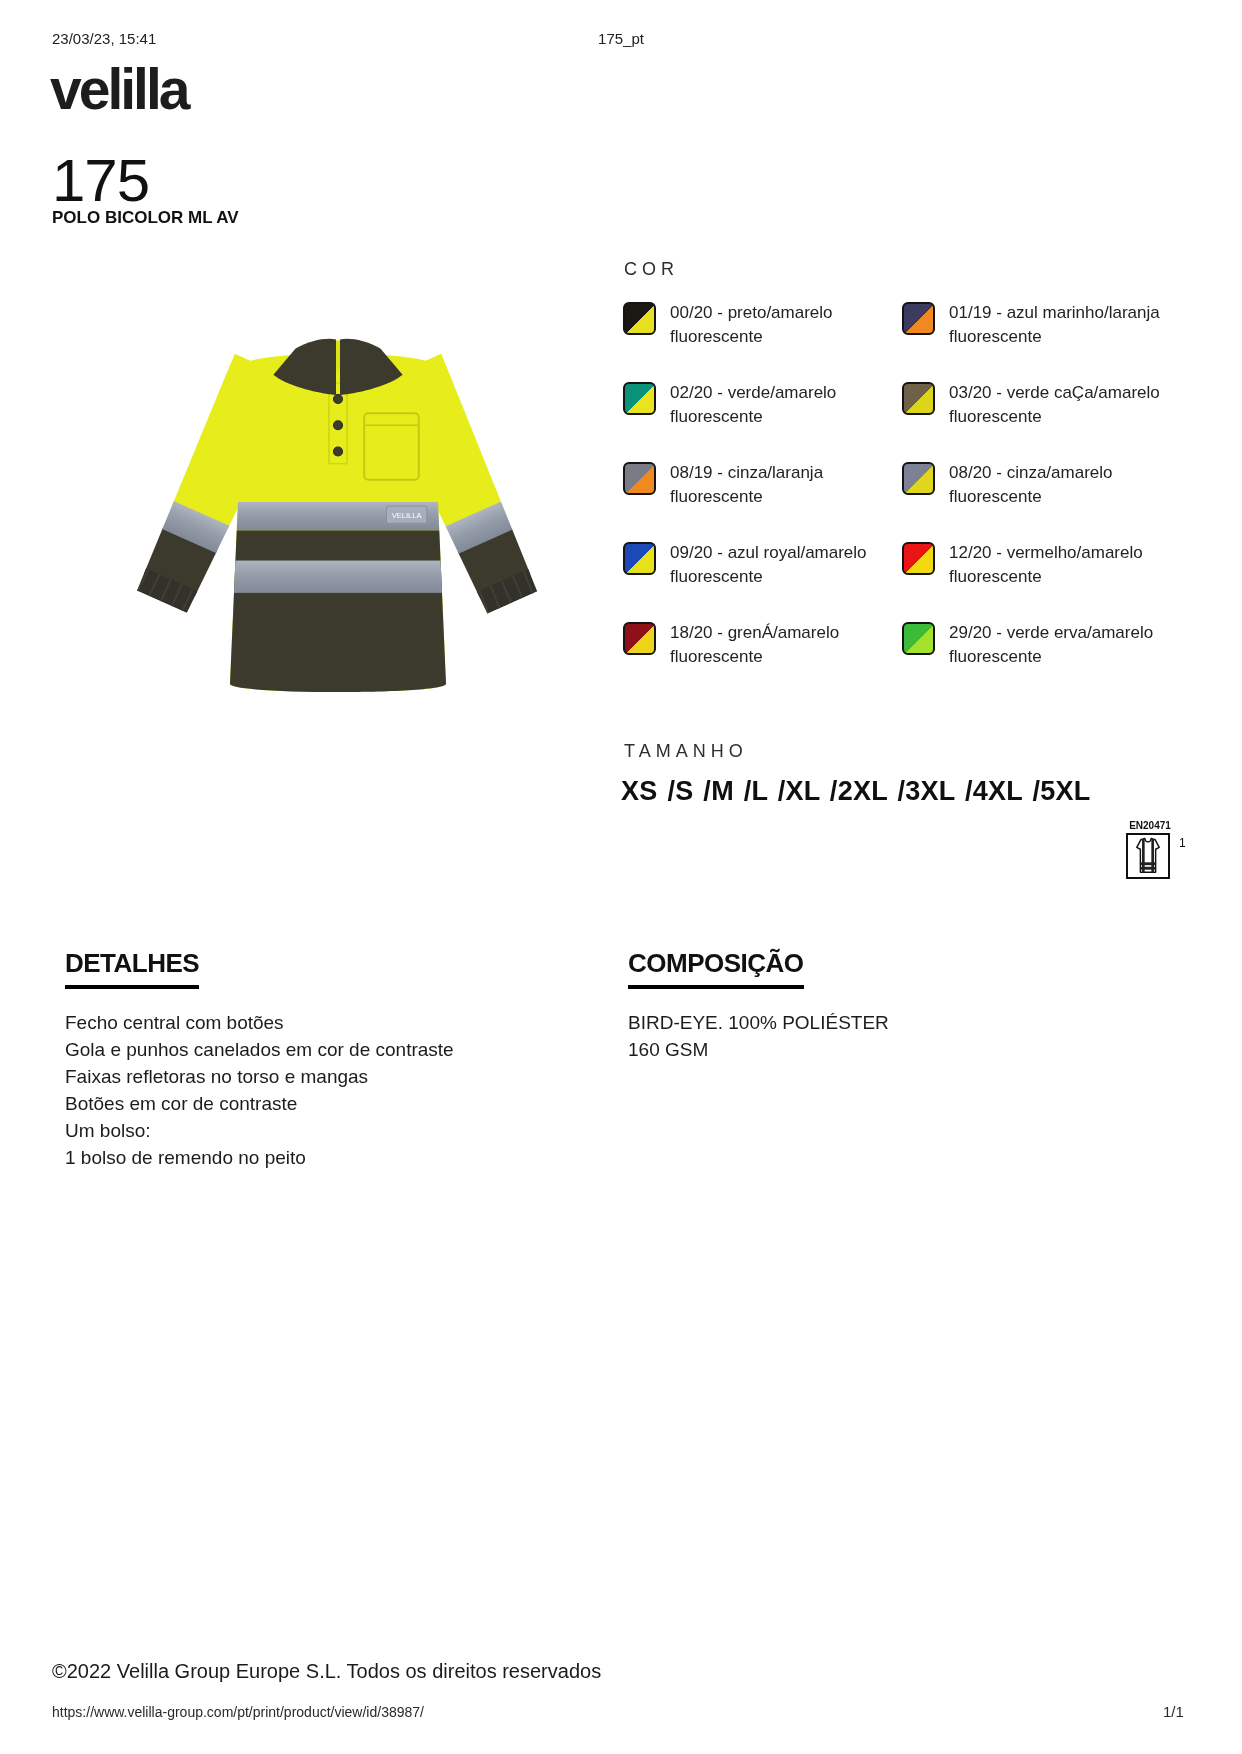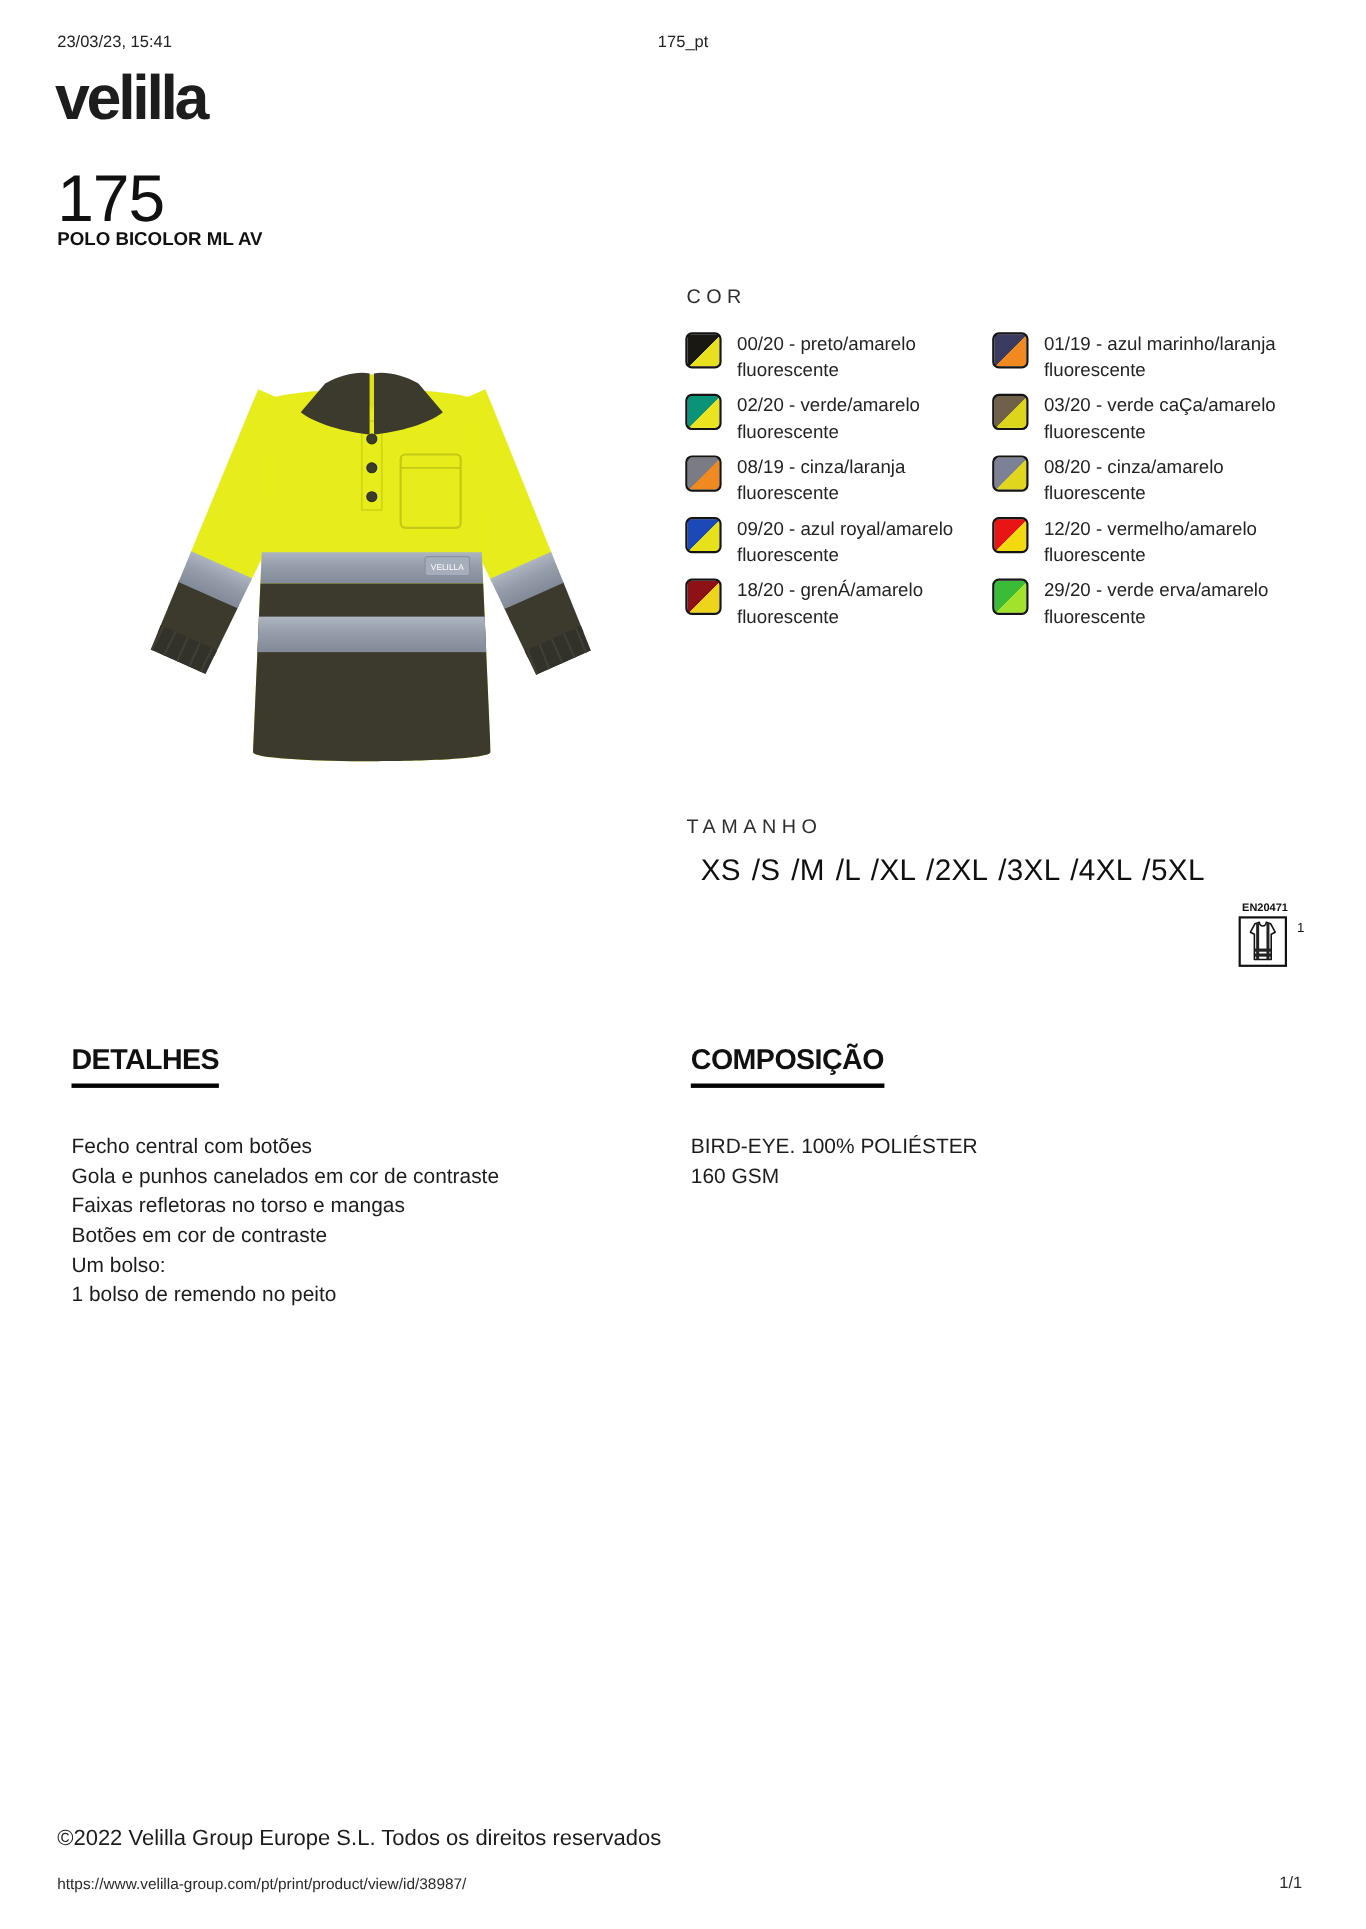--- a/index.html
+++ b/index.html
@@ -16,46 +16,46 @@
   .prod-code{position:absolute;left:52px;top:146px;font-size:60px;font-weight:normal;
         letter-spacing:-1px;color:#111;}
   .prod-name{position:absolute;left:52px;top:208px;font-size:17px;font-weight:bold;color:#111;}
 
   
   .product-image{position:absolute;left:126px;top:294px;width:424px;height:414px;}
 
   
   .cor-title{position:absolute;left:624px;top:259px;font-size:18px;letter-spacing:5px;color:#2e2e2e;}
   .cor-grid{position:absolute;left:623px;top:301px;display:grid;
-            grid-template-columns:279px auto;row-gap:8px;}
+            grid-template-columns:279px auto;row-gap:32px;}
   .cor-item{display:flex;align-items:flex-start;}
   .swatch{flex:0 0 auto;width:29px;height:29px;border:2px solid #141414;border-radius:6px;
           margin-right:14px;margin-top:1px;}
   .cor-label{font-size:17px;line-height:24px;color:#232323;}
   .cor-item:nth-child(odd) .cor-label{max-width:232px;}
   .cor-item:nth-child(even) .cor-label{max-width:242px;}
 
   
   .size-title{position:absolute;left:624px;top:741px;font-size:18px;letter-spacing:5px;color:#2e2e2e;}
-  .sizes{position:absolute;left:621px;top:776px;font-size:27px;font-weight:normal;
-         letter-spacing:0.3px;word-spacing:2px;color:#101010;margin-left:16px;}
+  .sizes{position:absolute;left:621px;top:776px;font-size:27px;font-weight:bold;
+         letter-spacing:0.3px;word-spacing:2px;color:#101010;}
 
   
   .en-badge{position:absolute;left:1126px;top:820px;width:80px;}
   .en-label{width:48px;text-align:center;font-size:10px;font-weight:bold;color:#111;}
   .en-box{margin-top:2px;width:44px;height:46px;border:2px solid #111;box-sizing:border-box;
           display:flex;align-items:center;justify-content:center;background:#fff;}
   .en-class{position:absolute;left:53px;top:16px;font-size:12px;color:#111;}
 
   
   .sec-heading{font-size:26px;font-weight:bold;letter-spacing:-0.5px;color:#111;
                display:inline-block;border-bottom:4px solid #000000;padding-bottom:6px;margin:0;}
   .col-detalhes{position:absolute;left:65px;top:948px;width:500px;}
   .col-composicao{position:absolute;left:628px;top:948px;width:420px;}
-  .body-lines{margin-top:40px;font-size:19px;line-height:27px;color:#1c1c1c;}
+  .body-lines{margin-top:20px;font-size:19px;line-height:27px;color:#1c1c1c;}
   .pocket-block{font-size:19px;line-height:27px;color:#1c1c1c;}
 
   
   .footer-copy{position:absolute;left:52px;top:1660px;font-size:20px;color:#1b1b1b;}
   .footer-url{position:absolute;left:52px;top:1704px;font-size:14px;color:#2a2a2a;}
   .footer-page{position:absolute;left:1163px;top:1703px;font-size:15px;color:#2a2a2a;}
 </style>
 </head>
 <body>
 

